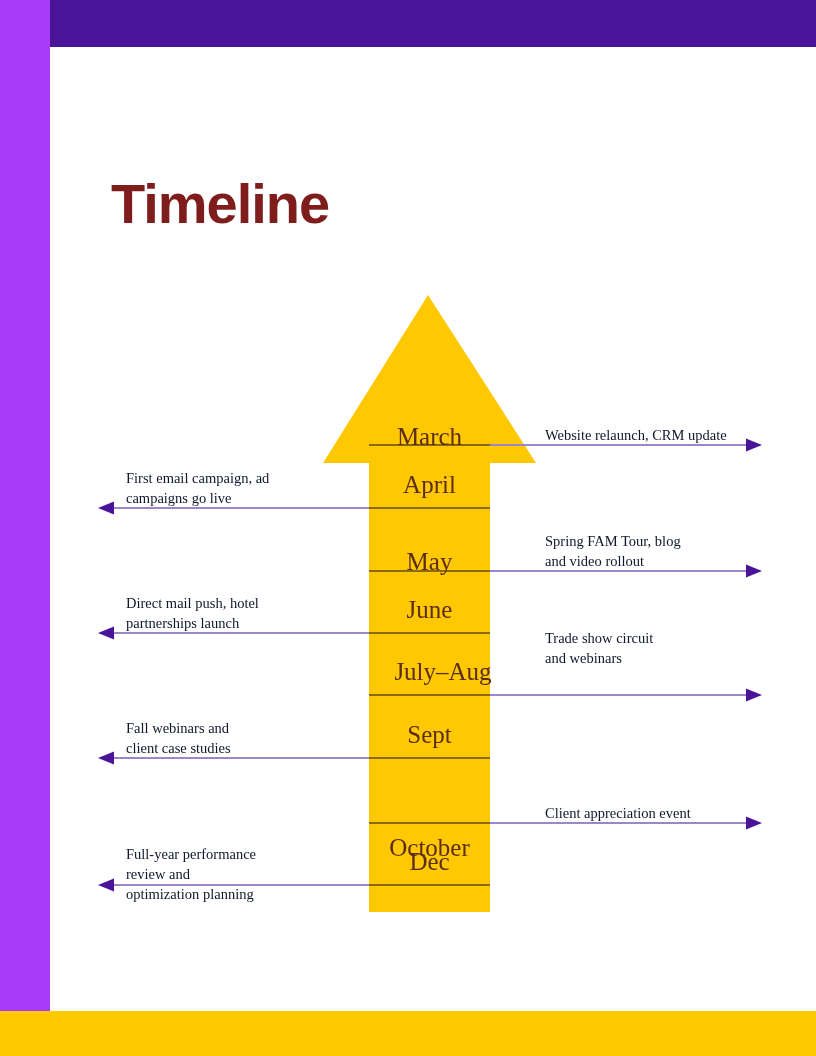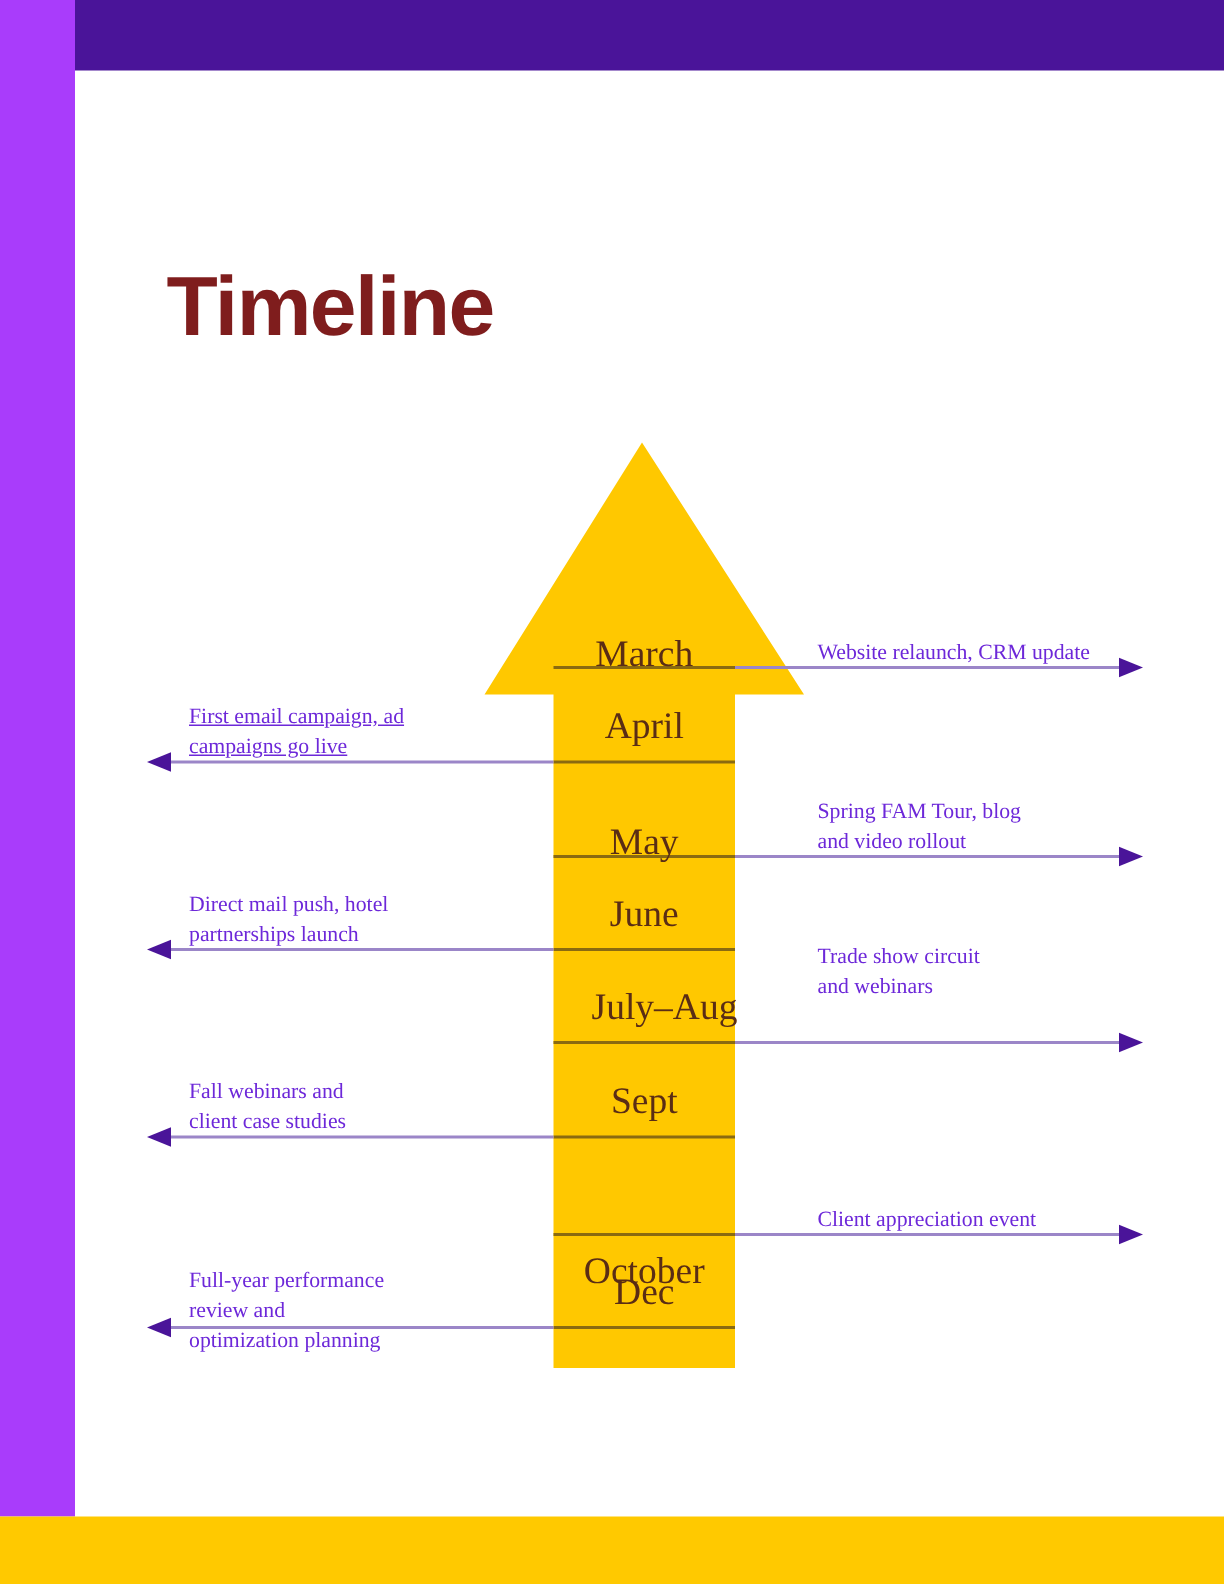--- a/index.html
+++ b/index.html
@@ -77,21 +77,21 @@
     position: absolute;
     left: 0;
     top: -2px;
     display: block;
   }
   .note {
     position: absolute;
     font-family: "Liberation Serif", serif;
     font-size: 14.5px;
     line-height: 20px;
-    color: #6d28d9;
+    color: #0f172a;
     white-space: pre-line;
   }
   .note.right { left: 545px; }
   .note.left  { left: 126px; }
 
   
   .month {
     position: absolute;
     width: 240px;
     text-align: center;
@@ -129,21 +129,21 @@
       </div>
       <div class="note right" style="top: 425px;">Website relaunch, CRM update</div>
       <div class="month" style="left: 309.5px; top: 409px; margin-top: 15px;">March</div>
       <div class="row" style="top: 503px;">
         <svg class="conn-svg" width="816" height="14" viewBox="0 0 816 14">
           <line x1="369" x2="490" y1="7" y2="7" stroke="#8a6a10" stroke-width="2"></line>
           <line x1="112" x2="369" y1="7" y2="7" stroke="#9b86c8" stroke-width="2"></line>
           <polygon points="114,0.5 98,7 114,13.5" fill="#4a1499"></polygon>
         </svg>
       </div>
-      <div class="note left" style="top: 468px; text-decoration: underline;">First email campaign, ad
+      <div class="note left" style="top: 468px;">First email campaign, ad
 campaigns go live</div>
       <div class="month" style="left: 309.5px; top: 472px;">April</div>
       <div class="row" style="top: 566px;">
         <svg class="conn-svg" width="816" height="14" viewBox="0 0 816 14">
           <line x1="369" x2="490" y1="7" y2="7" stroke="#8a6a10" stroke-width="2"></line>
           <line x1="490" x2="748" y1="7" y2="7" stroke="#9b86c8" stroke-width="2"></line>
           <polygon points="746,0.5 762,7 746,13.5" fill="#4a1499"></polygon>
         </svg>
       </div>
       <div class="note right" style="top: 531px;">Spring FAM Tour, blog

